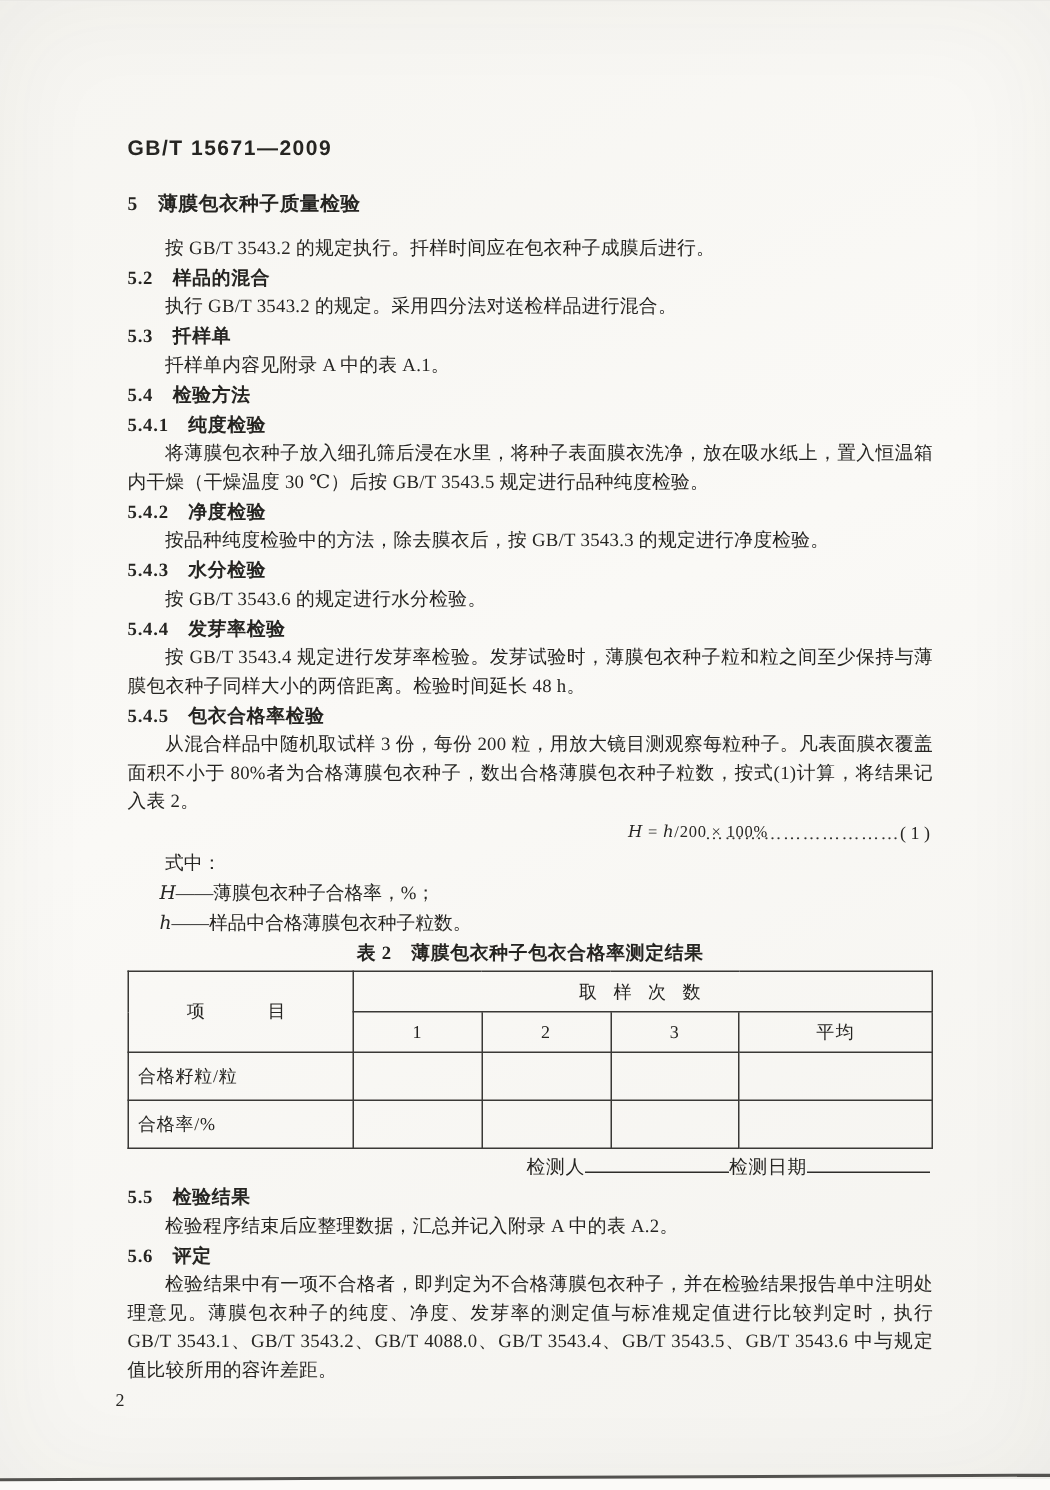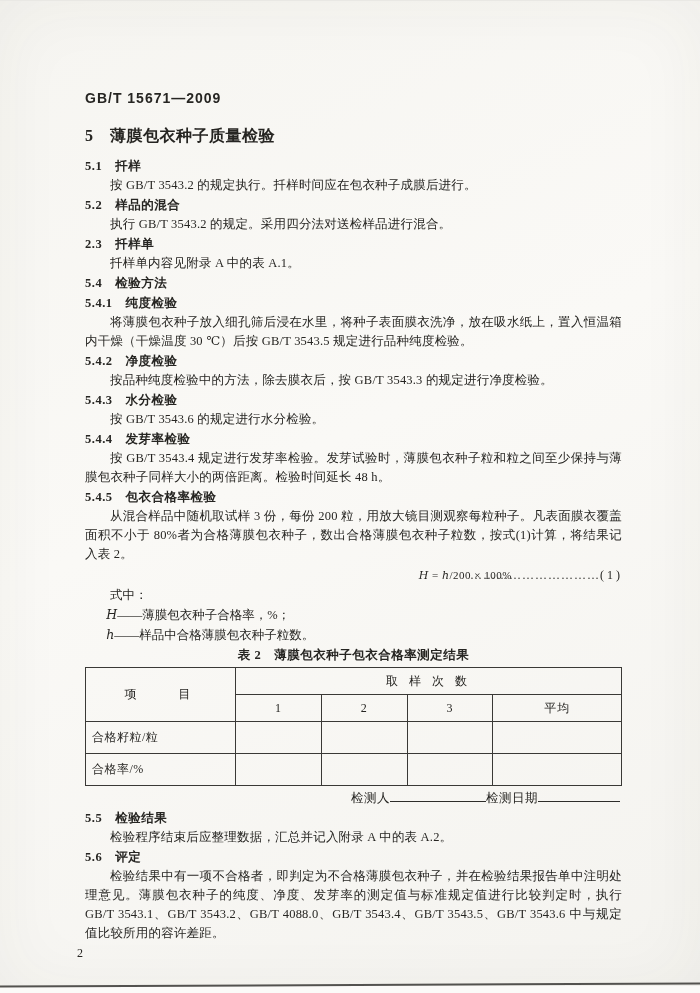--- a/index.html
+++ b/index.html
@@ -16,21 +16,21 @@
   .content{
     position:absolute;left:85px;top:88px;width:537px;
     font-size:12.5px;line-height:19px;
   }
   .doc-code{
     font-weight:700;font-size:14px;letter-spacing:1px;
     margin-bottom:18px;
     font-family:"Liberation Sans","DejaVu Sans",sans-serif;
   }
   .chapter{
-    font-size:16px;font-weight:700;margin:0 0 10px 0;line-height:20px;
+    font-size:13px;font-weight:700;margin:0 0 10px 0;line-height:20px;
     letter-spacing:.5px;
   }
   .sec-h{
     font-weight:700;line-height:20px;letter-spacing:.5px;
   }
   .para{
     margin:0;text-indent:2em;text-align:justify;line-height:19px;
     letter-spacing:.2px;
   }
   .formula-row{position:relative;height:20px;line-height:20px;margin:1px 0;}
@@ -83,27 +83,26 @@
 </head>
 <body>
 
 <div class="page">
   <div class="content">
 
     <div class="doc-code">GB/T 15671—2009</div>
 
     <div class="chapter">5　薄膜包衣种子质量检验</div>
 
-    <div class="sec-h">5.1　扦样</div>
     <p class="para">按 GB/T 3543.2 的规定执行。扦样时间应在包衣种子成膜后进行。</p>
 
     <div class="sec-h">5.2　样品的混合</div>
     <p class="para">执行 GB/T 3543.2 的规定。采用四分法对送检样品进行混合。</p>
 
-    <div class="sec-h">2.3　扦样单</div>
+    <div class="sec-h">5.3　扦样单</div>
     <p class="para">扦样单内容见附录 A 中的表 A.1。</p>
 
     <div class="sec-h">5.4　检验方法</div>
 
     <div class="sec-h">5.4.1　纯度检验</div>
     <p class="para">将薄膜包衣种子放入细孔筛后浸在水里，将种子表面膜衣洗净，放在吸水纸上，置入恒温箱内干燥（干燥温度 30 ℃）后按 GB/T 3543.5 规定进行品种纯度检验。</p>
 
     <div class="sec-h">5.4.2　净度检验</div>
     <p class="para">按品种纯度检验中的方法，除去膜衣后，按 GB/T 3543.3 的规定进行净度检验。</p>
 

